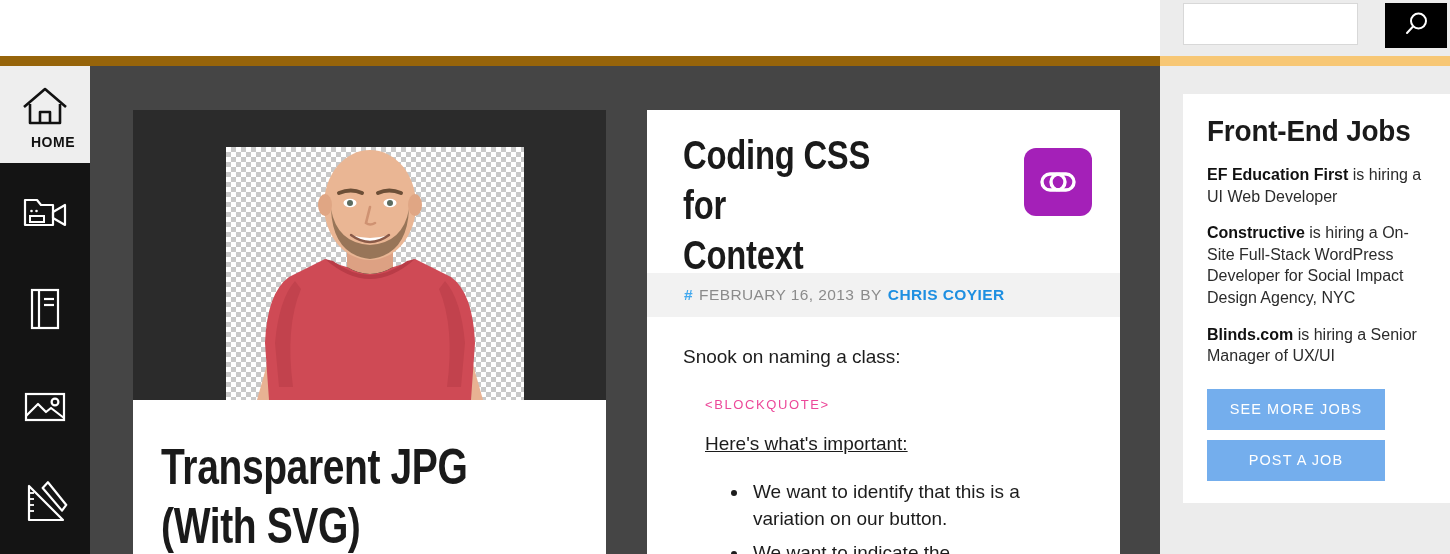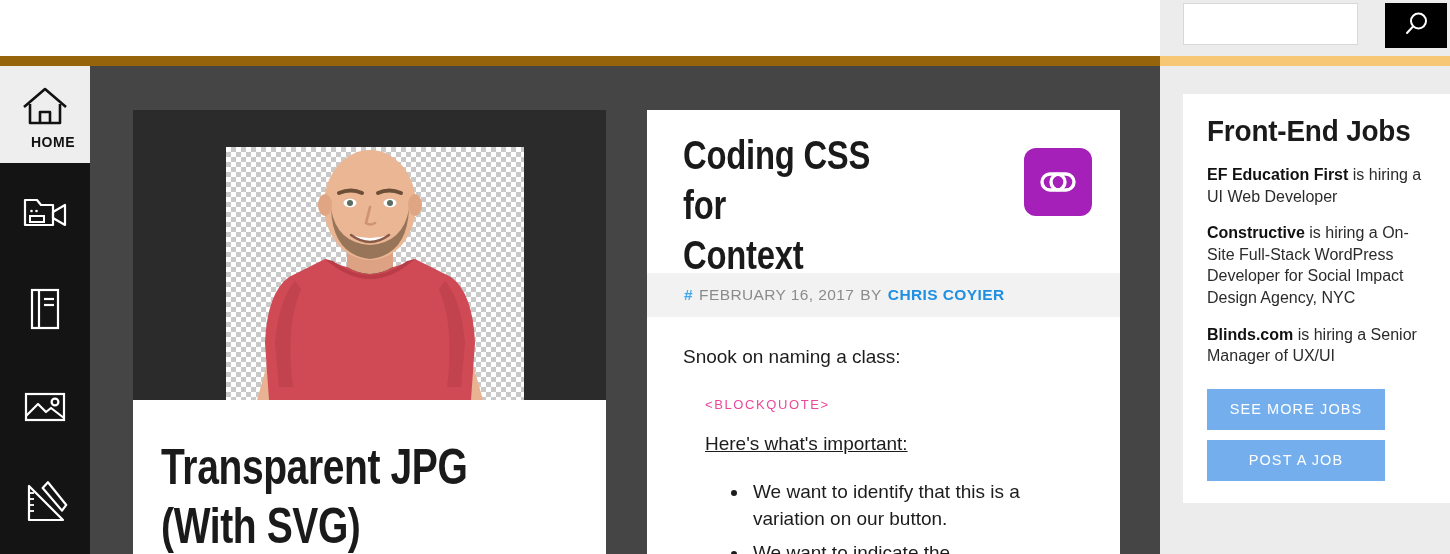--- a/index.html
+++ b/index.html
@@ -371,21 +371,21 @@
     <div id="link-badge">
       <svg width="42" height="42" viewBox="0 0 42 42">
         <rect x="5" y="13" width="23" height="16" rx="8" fill="none" stroke="#ffffff" stroke-width="3.4"></rect>
         <rect x="14" y="13" width="23" height="16" rx="8" fill="none" stroke="#ffffff" stroke-width="3.4"></rect>
       </svg>
     </div>
   </div>
 
   <div id="post-meta">
     <span class="meta-hash">#</span>
-    <span class="meta-date">FEBRUARY 16, 2017</span>
+    <span class="meta-date">FEBRUARY 16, 2013</span>
     <span class="meta-date" style="margin-left:6px;">BY</span>
     <span class="meta-author">CHRIS COYIER</span>
   </div>
 
   <div id="post-body">
     <p id="post-intro">Snook on naming a class:</p>
     <div id="blockquote-tag">&lt;BLOCKQUOTE&gt;</div>
     <p id="quote-lead">Here's what's important:</p>
     <ul id="quote-list">
       <li>We want to identify that this is a variation on our button.</li>

